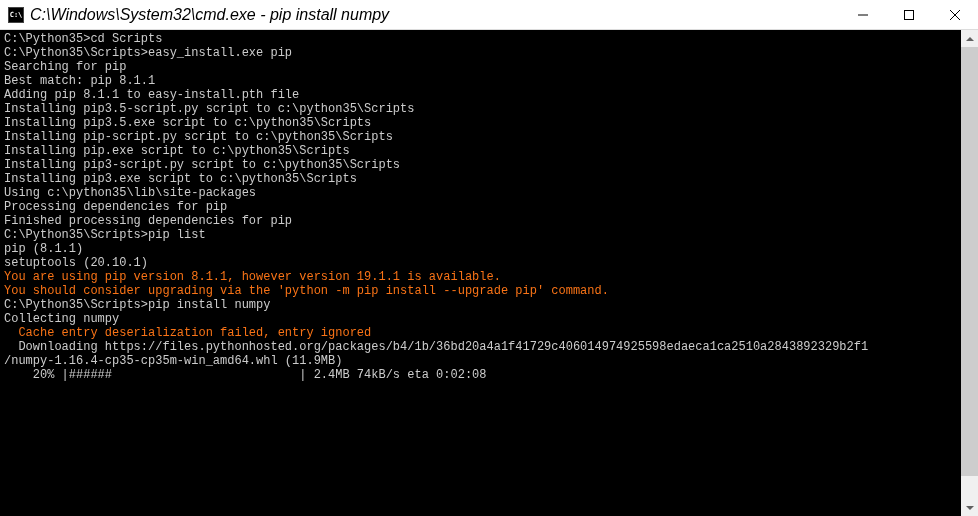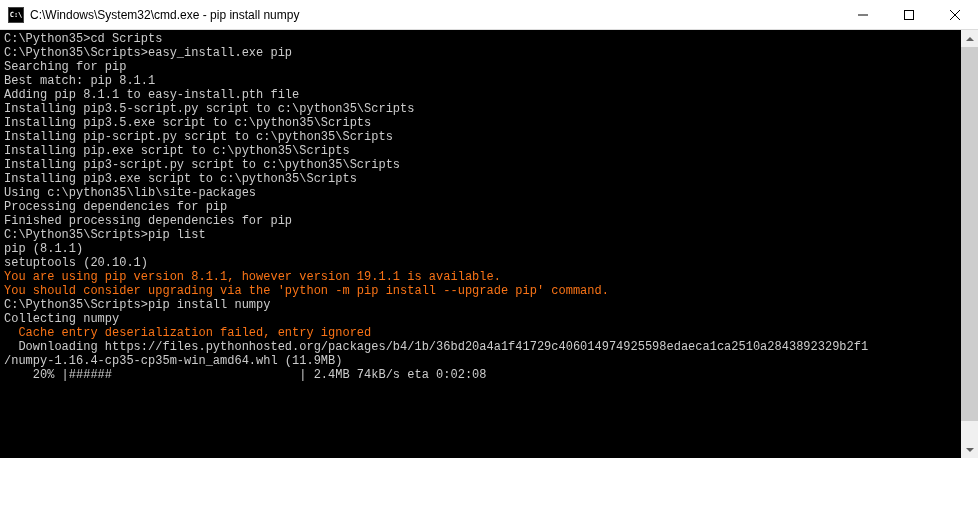--- a/index.html
+++ b/index.html
@@ -25,40 +25,41 @@
     display: flex;
     align-items: center;
     justify-content: center;
     font-size: 7px;
     color: #fff;
     font-family: Consolas, monospace;
     font-weight: bold;
     border: 1px solid #444;
   }
   .title-text {
-    font-size: 12px;
+    font-size: 16px;
     color: #000;
     flex: none;
+    font-style: italic;
   }
   .titlebar-spacer { flex: 1; }
   .win-controls {
     display: flex;
     height: 100%;
   }
   .win-btn {
     width: 46px;
     height: 30px;
     display: flex;
     align-items: center;
     justify-content: center;
     color: #000;
   }
   .win-btn svg { width: 10px; height: 10px; }
   .terminal {
-    height: 428px;
+    height: 486px;
     background: #000000;
     position: relative;
     display: flex;
   }
   .terminal-content {
     flex: 1;
     padding: 2px 0 0 4px;
     font-family: Consolas, 'Courier New', monospace;
     font-size: 12px;
     line-height: 14px;

